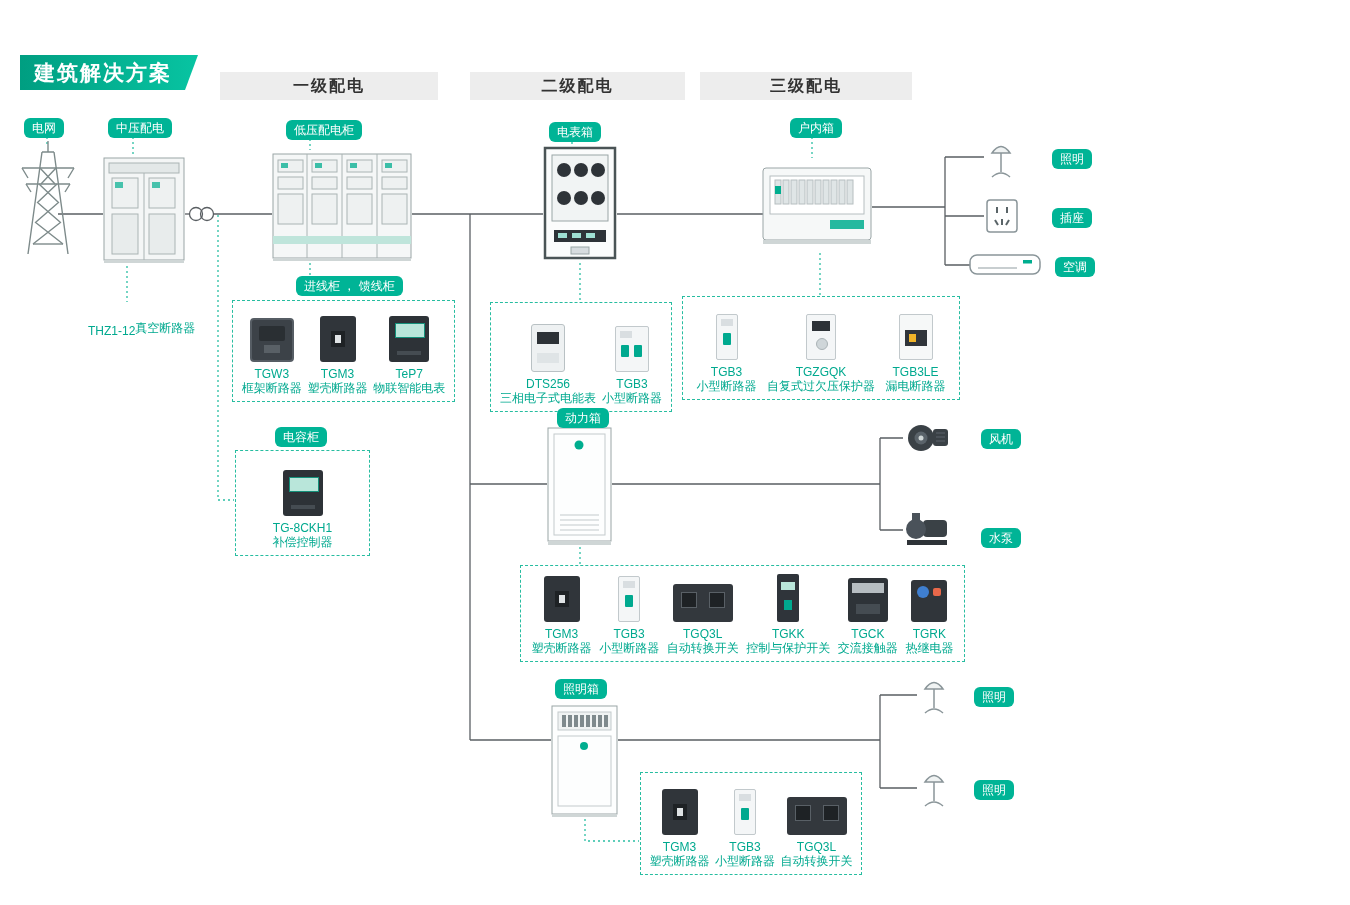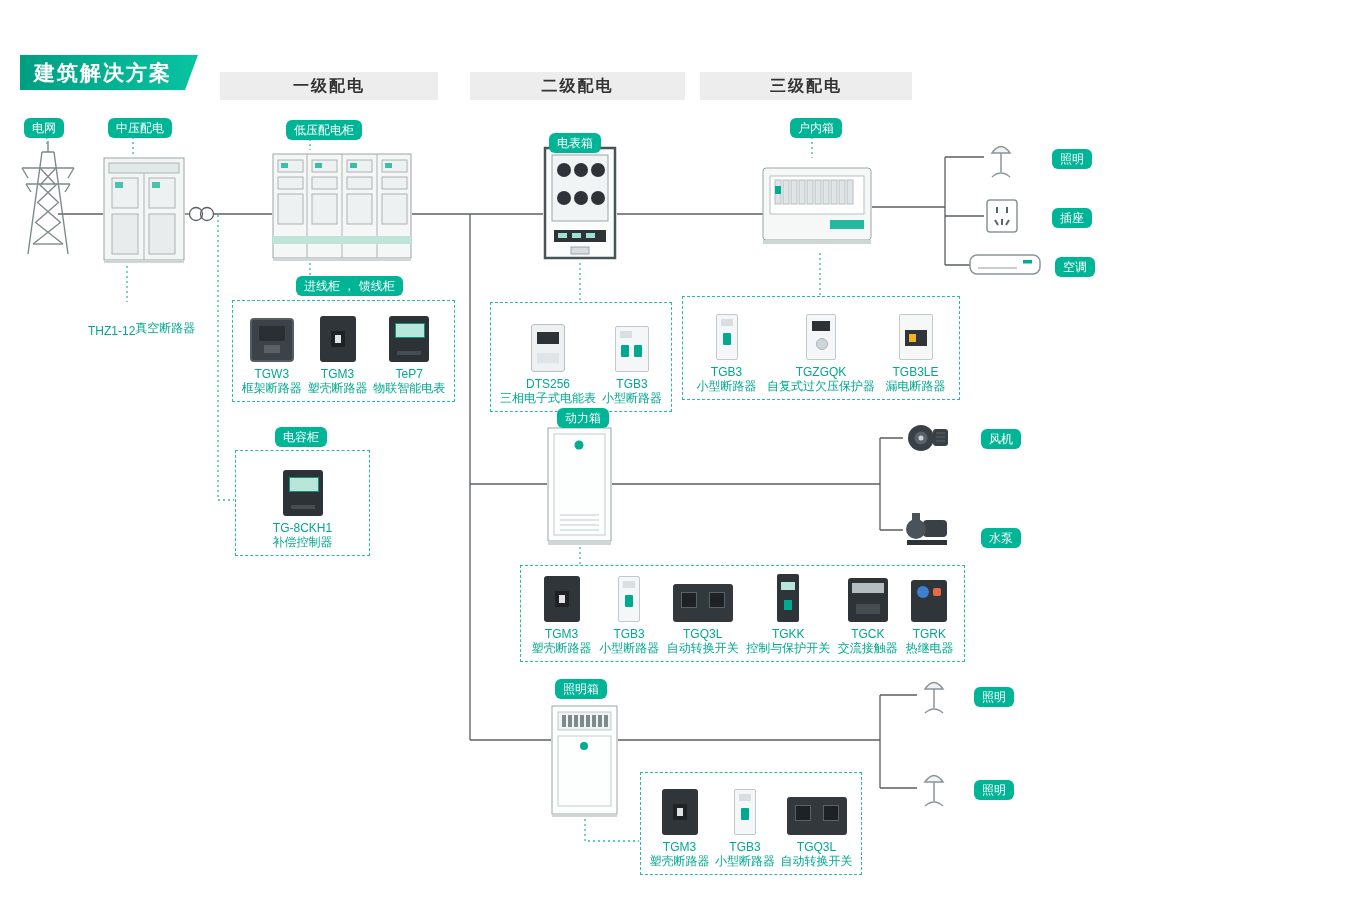--- a/index.html
+++ b/index.html
@@ -128,21 +128,21 @@
   <div class="secbar" style="left:470px;width:215px">
     <span>二级配电</span>
   </div>
   <div class="secbar" style="left:700px;width:212px">
     <span>三级配电</span>
   </div>
 
   <span class="badge" style="left:24px;top:118px">电网</span>
   <span class="badge" style="left:108px;top:118px">中压配电</span>
   <span class="badge" style="left:286px;top:120px">低压配电柜</span>
-  <span class="badge" style="left:549px;top:133px">电表箱</span>
+  <span class="badge" style="left:549px;top:122px">电表箱</span>
   <span class="badge" style="left:790px;top:118px">户内箱</span>
   <span class="badge" style="left:296px;top:276px">进线柜 ， 馈线柜</span>
   <span class="badge" style="left:275px;top:427px">电容柜</span>
   <span class="badge" style="left:557px;top:408px">动力箱</span>
   <span class="badge" style="left:555px;top:679px">照明箱</span>
 
   <span class="badge" style="left:1052px;top:149px">照明</span>
   <span class="badge" style="left:1052px;top:208px">插座</span>
   <span class="badge" style="left:1055px;top:257px">空调</span>
   <span class="badge" style="left:981px;top:429px">风机</span>

